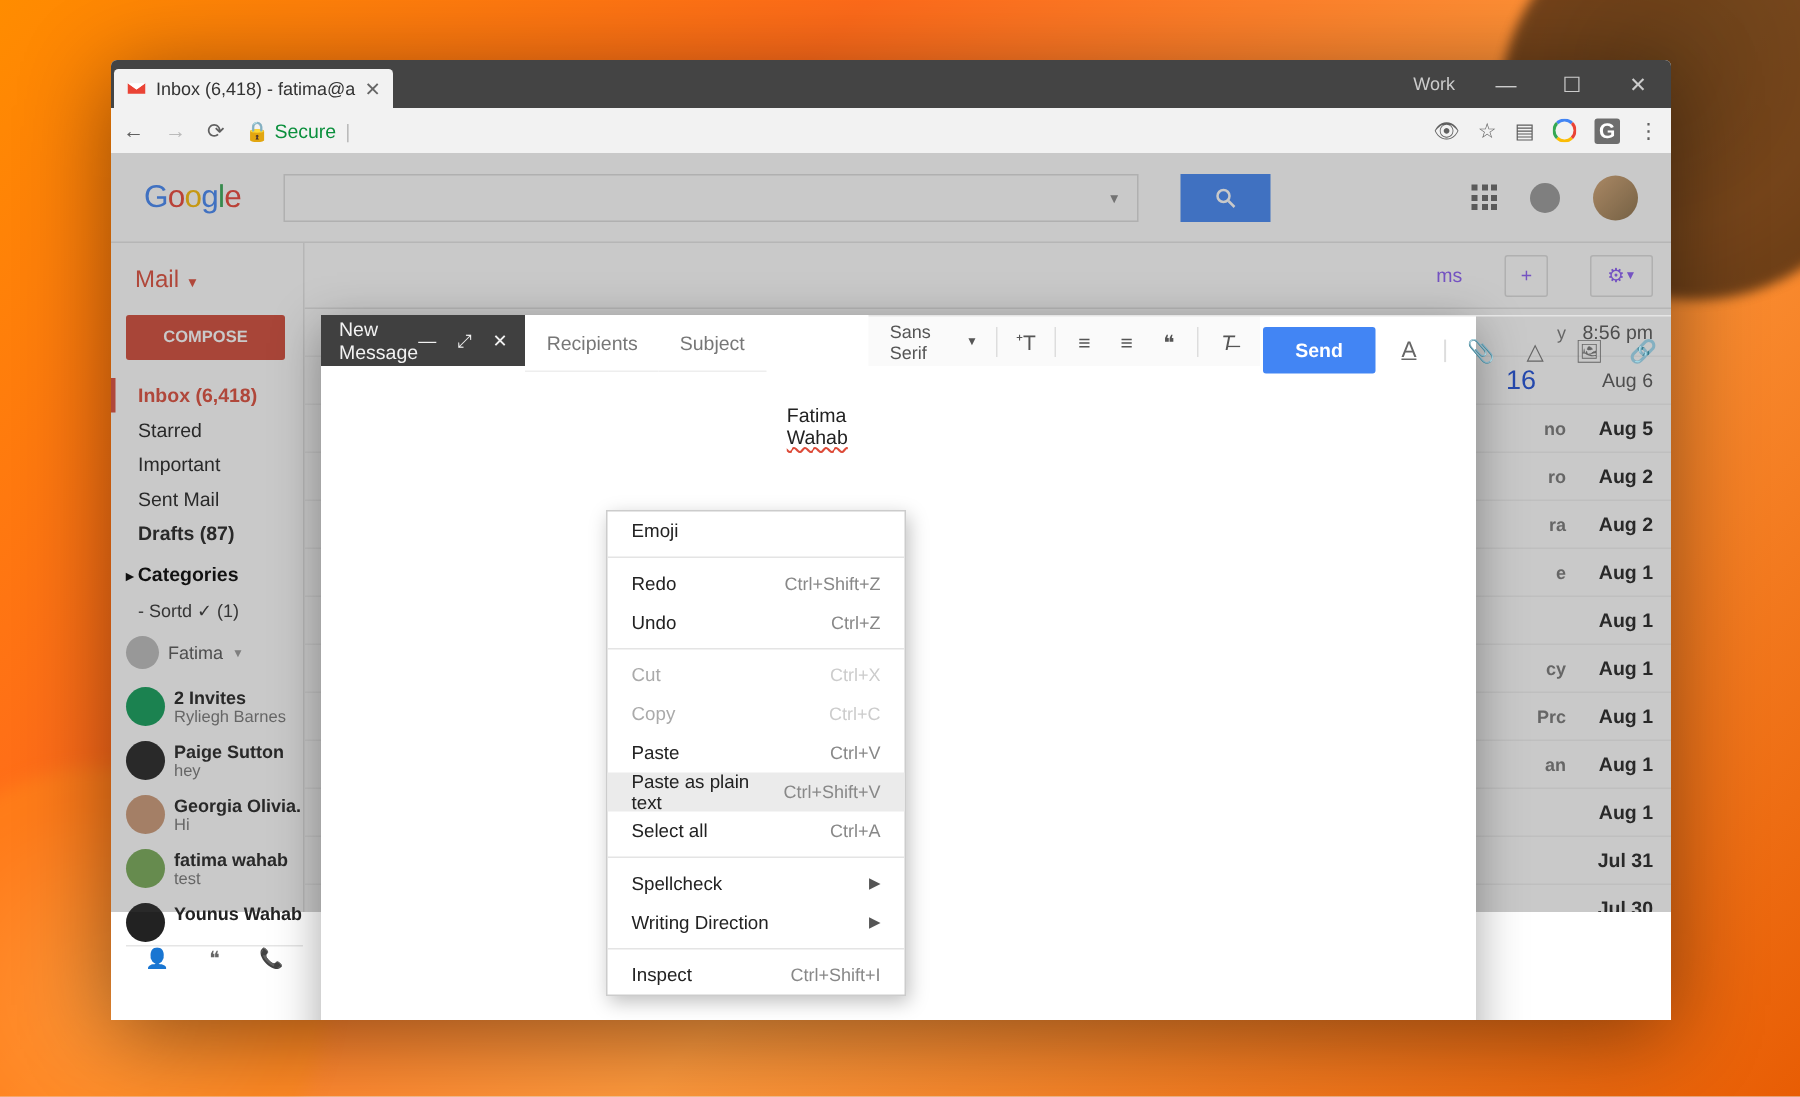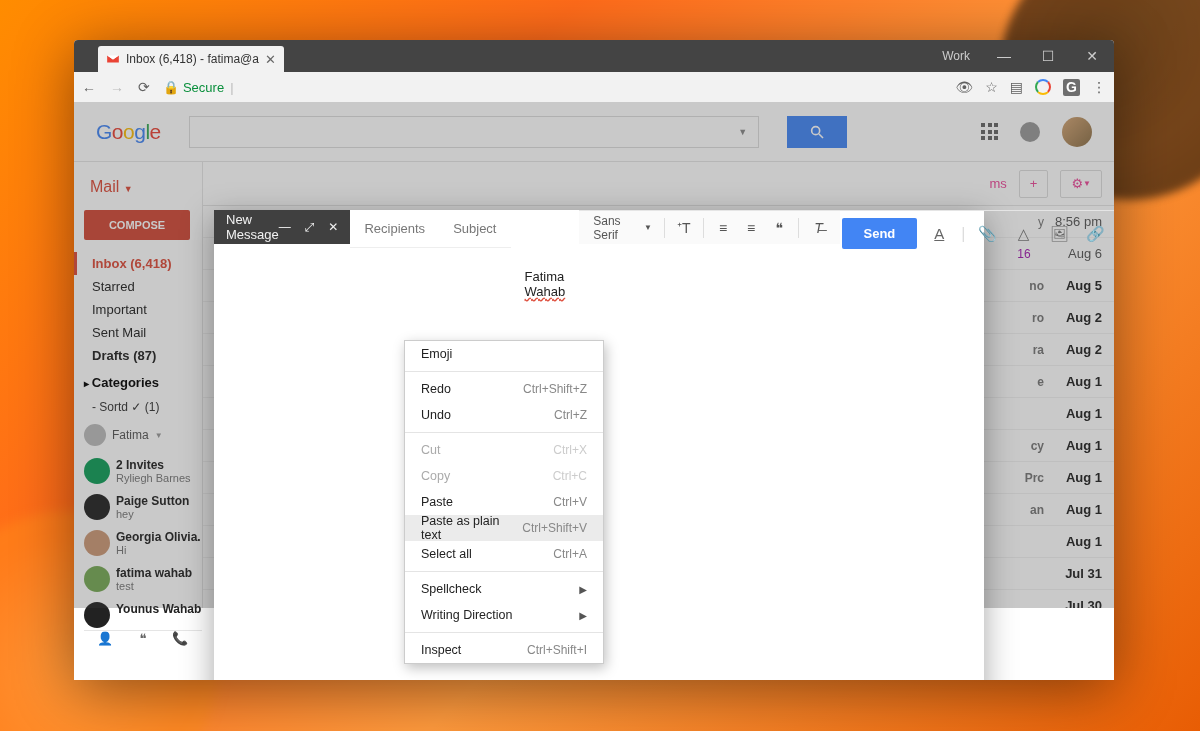--- a/index.html
+++ b/index.html
@@ -1,21 +1,21 @@
 <!DOCTYPE html>
 <html><head>
 <meta charset="utf-8">
 <style>
 *{box-sizing:border-box;margin:0;padding:0;font-family:Arial,Helvetica,sans-serif}
 body{background:linear-gradient(135deg,#ff8c00 0%,#ff6b1a 30%,#ff9a3d 60%,#e85d04 100%);width:1200px;height:731px;overflow:hidden;position:relative}
 body::before{content:"";position:absolute;top:-60px;right:-60px;width:260px;height:260px;background:radial-gradient(circle at 40% 40%,#2a1a0a 0%,#3d2510 50%,#2a1a0a 100%);border-radius:50%;filter:blur(4px);opacity:.7}
 body::after{content:"";position:absolute;bottom:-80px;left:-80px;width:300px;height:300px;background:radial-gradient(circle,#ffb347 0%,#ff8c1a 60%);border-radius:50%;filter:blur(6px);opacity:.5}
 .browser{position:absolute;top:40px;left:74px;width:1040px;height:640px;background:#fff;box-shadow:0 10px 60px rgba(0,0,0,.45);border-radius:4px 4px 0 0;overflow:hidden;z-index:5}
 .browser-top{background:#444;height:62px;display:flex;flex-direction:column}
-.titlebar{display:flex;align-items:center;height:32px;padding-left:24px}
+.titlebar{display:flex;align-items:center;height:32px;padding-left:2px}
 .tab{background:#f2f2f2;color:#333;height:26px;margin-top:6px;display:flex;align-items:center;padding:0 8px;font-size:12px;border-radius:3px 3px 0 0;gap:6px;max-width:190px}
 .tab .favicon{width:14px;height:14px}
 .tab .title{white-space:nowrap;overflow:hidden;text-overflow:ellipsis;flex:1}
 .tab .tab-close{font-size:13px;color:#666;cursor:pointer}
 .title-controls{margin-left:auto;display:flex;align-items:center;gap:0;color:#ccc}
 .title-controls .lbl{font-size:12px;margin-right:12px}
 .title-controls .tc{width:44px;height:32px;display:flex;align-items:center;justify-content:center;font-size:14px;cursor:pointer}
 .addrbar{background:#f2f2f2;height:30px;display:flex;align-items:center;padding:0 8px;gap:14px}
 .addrbar .nbtn{color:#606060;font-size:14px;cursor:pointer}
 .addrbar .nbtn.disabled{color:#bbb}
@@ -54,21 +54,21 @@
 .hgroup{padding:8px 0 2px 0;display:flex;align-items:flex-start;gap:6px;font-size:12px}
 .hgroup .hav{width:26px;height:26px;border-radius:50%;background:#888;flex-shrink:0}
 .hgroup.green .hav{background:#0f9d58}
 .hgroup.black .hav{background:#222}
 .hgroup.pink .hav{background:#c97}
 .hgroup.brown .hav{background:#7a5}
 .hgroup .hname{font-weight:bold;color:#222;white-space:nowrap;overflow:hidden;text-overflow:ellipsis;max-width:88px}
 .hgroup .hsub{color:#777;font-size:11px}
 .sb-foot{margin-top:auto;border-top:1px solid #e5e5e5;height:38px;display:flex;align-items:center;justify-content:space-around;color:#666}
 .main{flex:1;display:flex;flex-direction:column;border-left:1px solid #e5e5e5}
-.toolbar{height:44px;border-bottom:1px solid #e5e5e5;display:flex;align-items:center;padding:0 12px;justify-content:center;gap:12px;color:#ec4899;font-size:13px}
+.toolbar{height:44px;border-bottom:1px solid #e5e5e5;display:flex;align-items:center;padding:0 12px;justify-content:center;gap:28px;color:#8b5cf6;font-size:13px}
 .toolbar .tseg{border:1px solid #ddd;height:28px;padding:0 10px;display:flex;align-items:center;border-radius:2px}
 .rows{flex:1;overflow:hidden}
 .row{height:32px;display:flex;align-items:center;padding:0 12px;border-bottom:1px solid #f1f1f1;font-size:13px;color:#222}
 .row.unread{font-weight:bold}
 .row .ck{width:14px;height:14px;border:1px solid #bbb;margin-right:10px}
 .row .star{color:#ccc;margin-right:12px;font-size:14px}
 .row .sender{width:170px;white-space:nowrap;overflow:hidden;text-overflow:ellipsis}
 .row .count{color:#777;font-weight:normal}
 .row .subj{flex:1;white-space:nowrap;overflow:hidden;text-overflow:ellipsis;padding-right:10px}
 .row .prev{color:#777;font-weight:normal}
@@ -244,21 +244,21 @@
             </span>
         </div>
         <div class="rows" id="rows">
             <div class="row">
               <span style="flex:1"></span>
               <span style="width:40px;text-align:right;color:#777;font-size:12px">y</span>
               <span class="date">8:56 pm</span>
             </div>
             <div class="row">
               <span style="flex:1"></span>
-              <span style="width:40px;text-align:center;color:#a21caf;font-size:12px">16</span>
+              <span style="width:40px;text-align:left;color:#1d4ed8;font-size:18px">16</span>
               <span class="date">Aug 6</span>
             </div>
             <div class="row unread">
               <span style="flex:1"></span>
               <span style="width:40px;text-align:right;color:#777;font-size:12px">no</span>
               <span class="date">Aug 5</span>
             </div>
             <div class="row unread">
               <span style="flex:1"></span>
               <span style="width:40px;text-align:right;color:#777;font-size:12px">ro</span>

